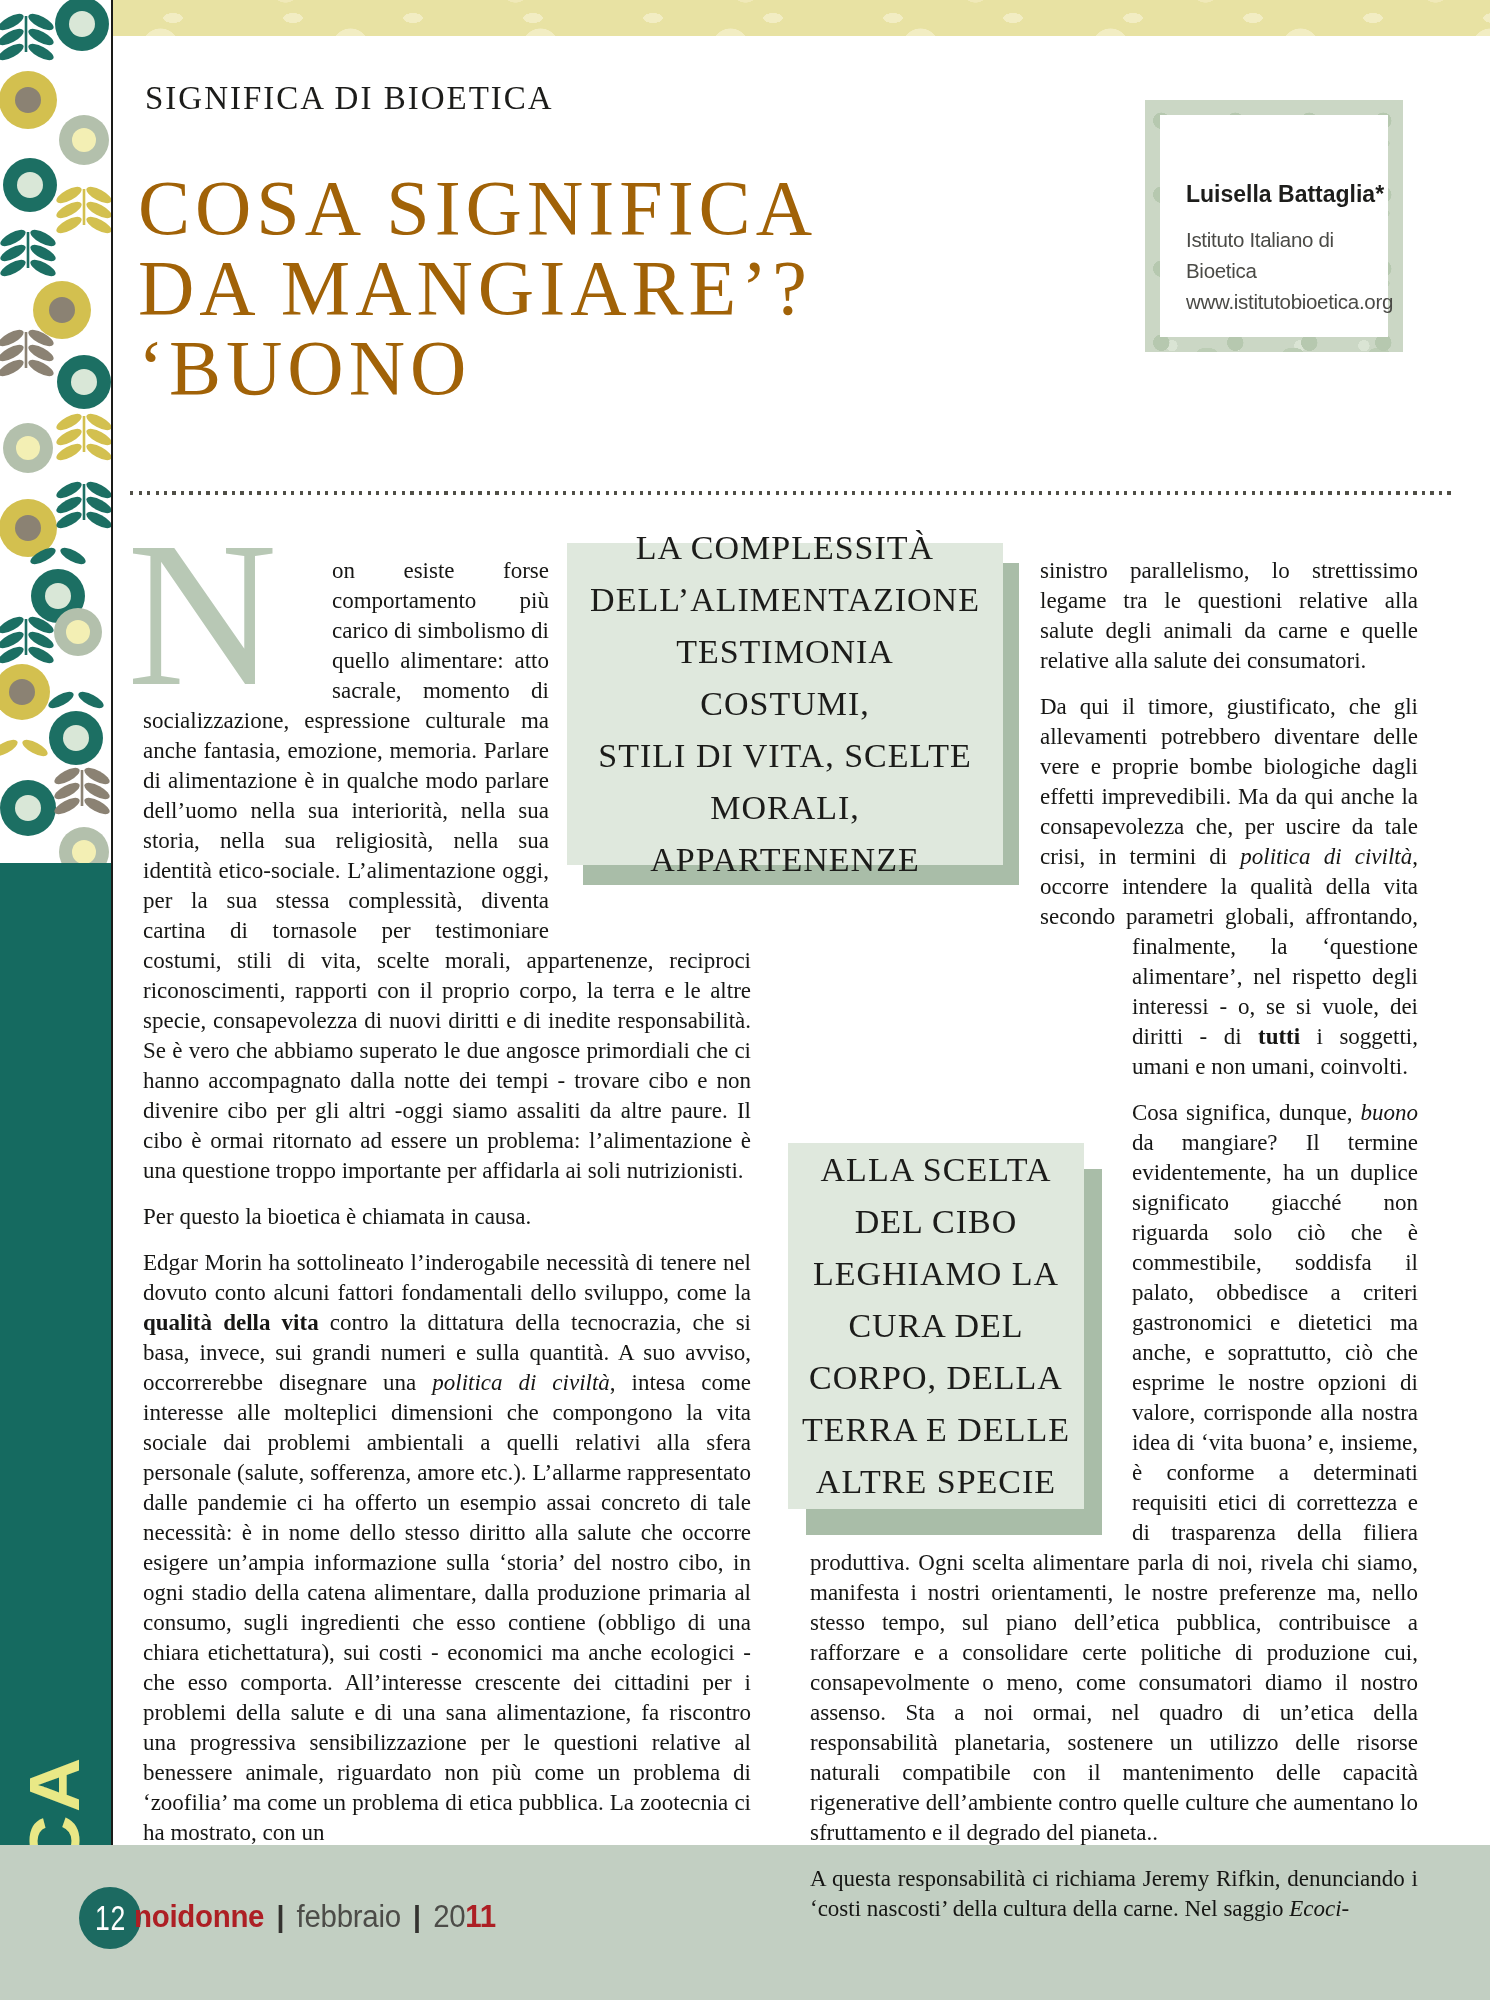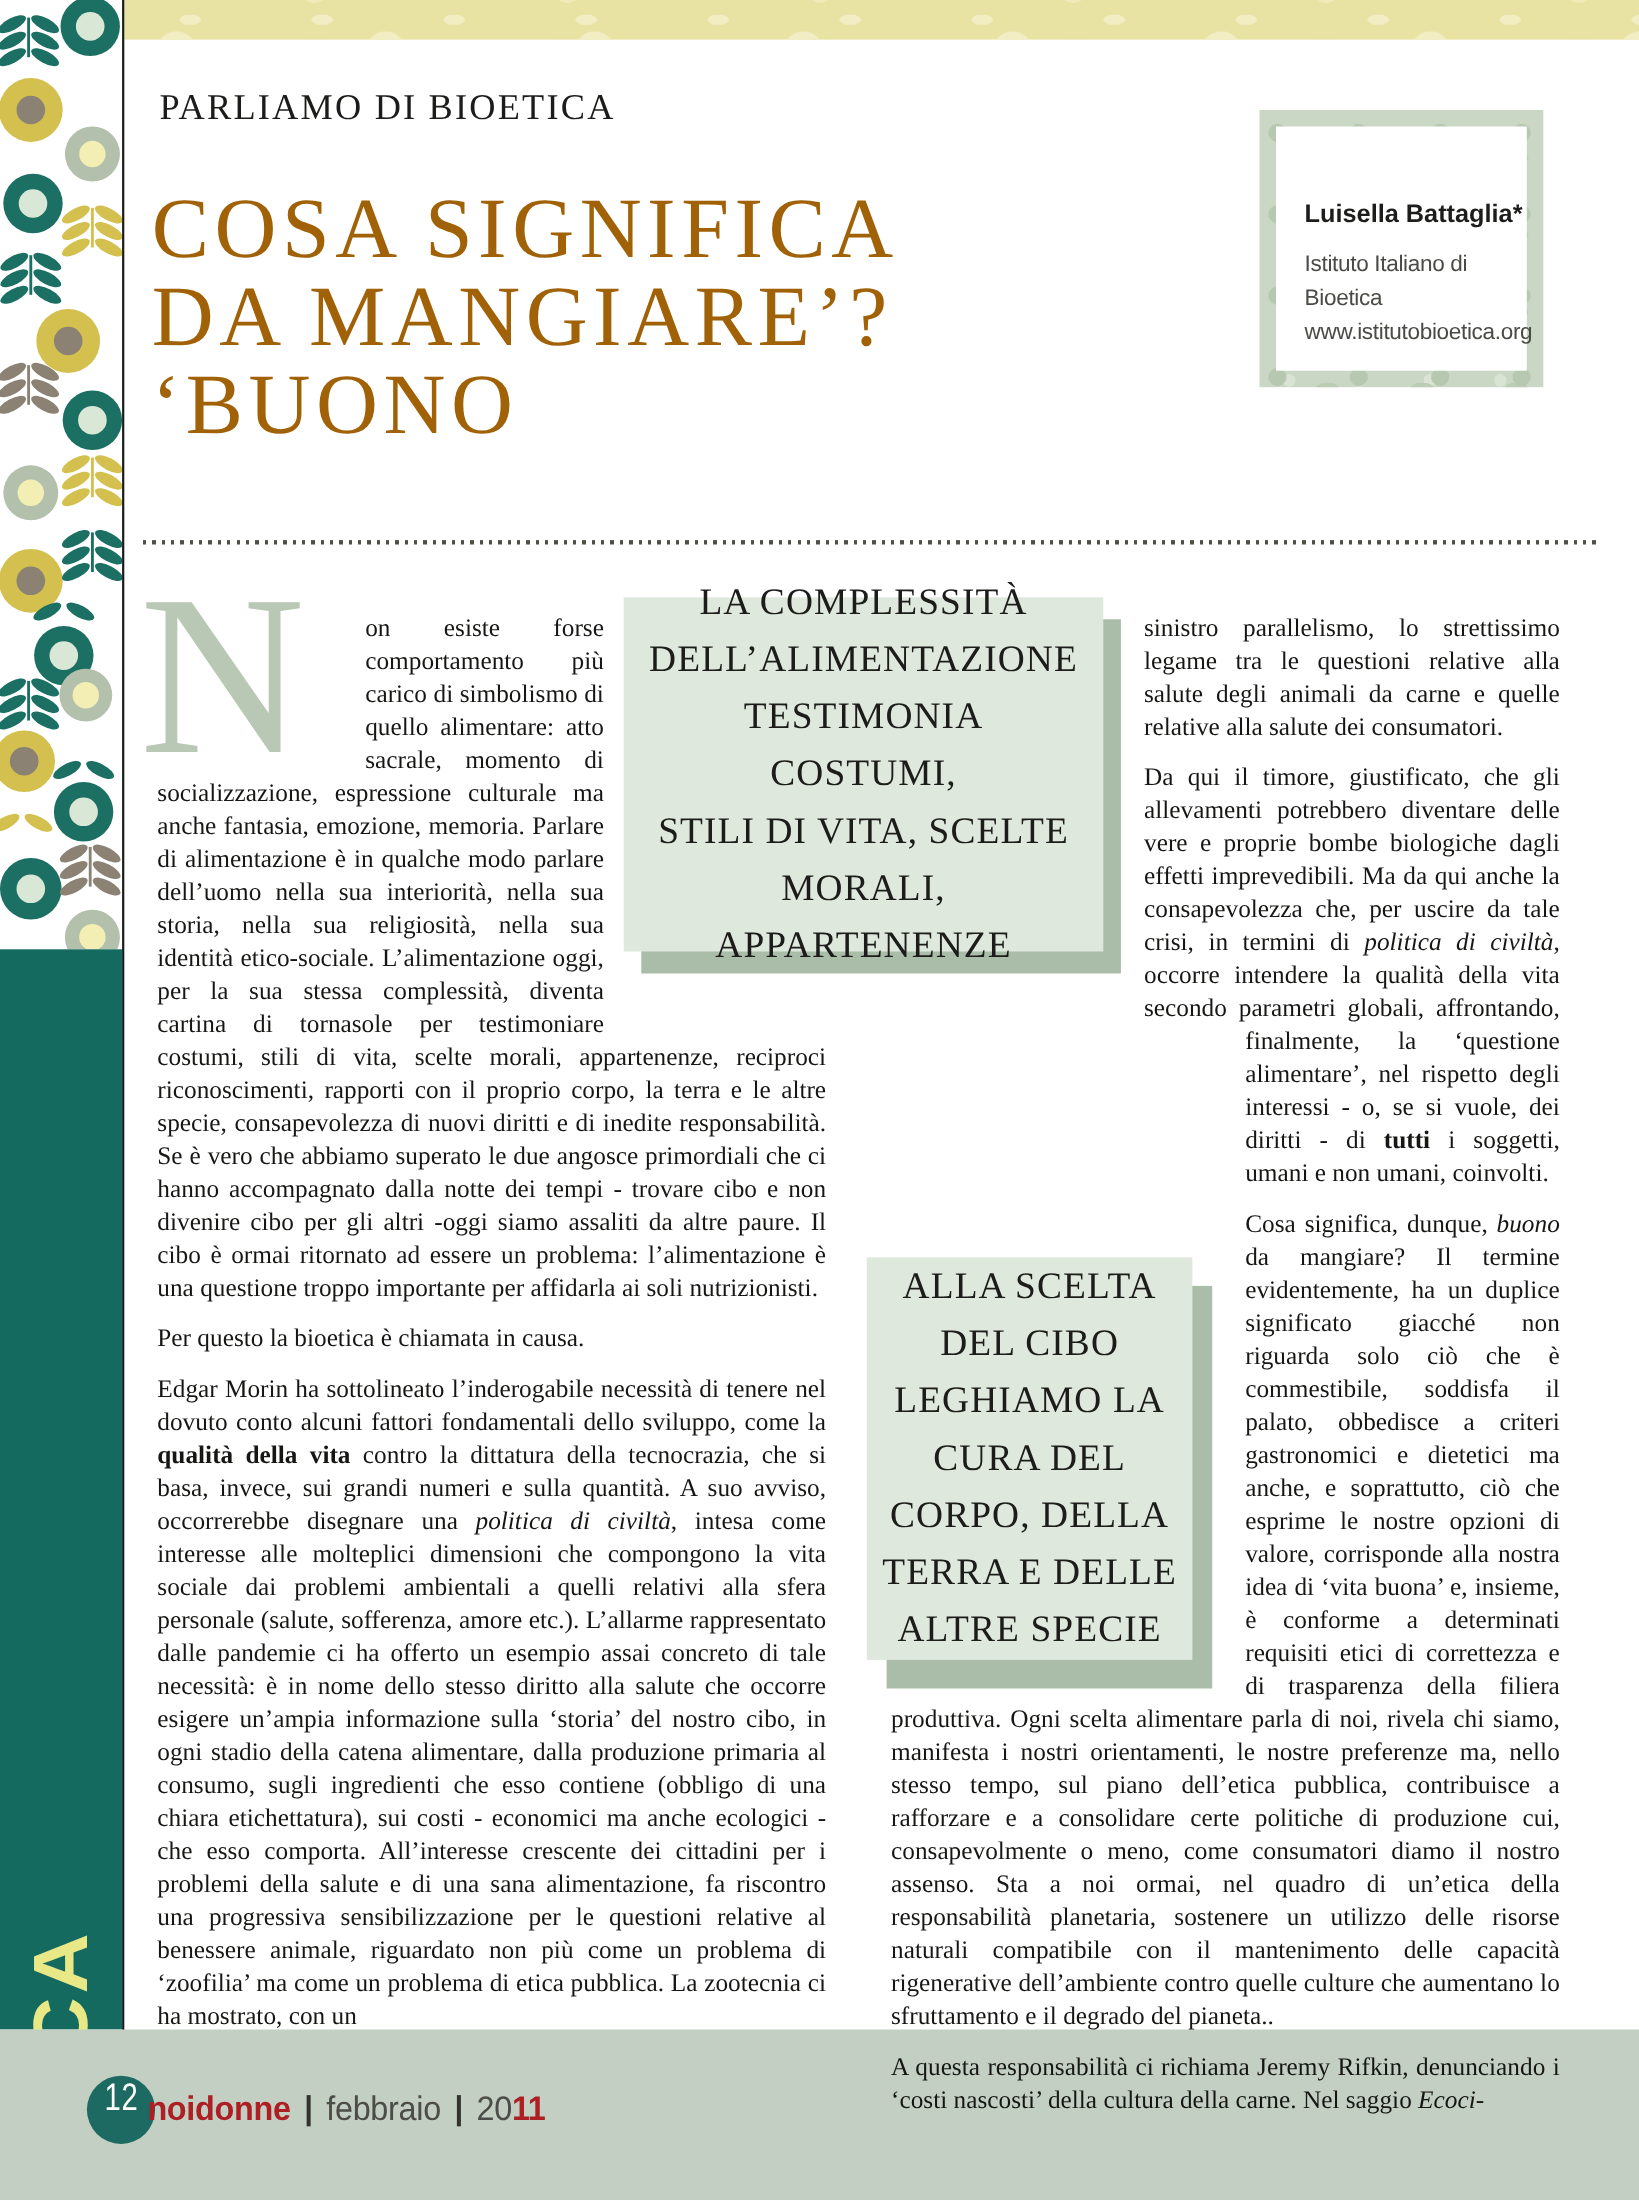--- a/index.html
+++ b/index.html
@@ -97,21 +97,21 @@
                  box-shadow:16px 20px 0 #a9bda8; padding-top:0; box-sizing:border-box;
                  display:flex; align-items:center; justify-content:center; padding:10px 24px; }
   .pullquote-2 { left:788px; top:1143px; width:296px; height:366px;
                  box-shadow:18px 26px 0 #a9bda8; box-sizing:border-box;
                  display:flex; align-items:center; justify-content:center; padding:10px 4px; }
 
   
   .footer-band { position:absolute; left:0; top:1845px; width:1490px; height:155px; background:#c2cfc2; }
   .page-circle {
     position:absolute; left:79px; top:1887px; width:62px; height:62px; border-radius:50%;
-    background:#1c6a61; color:#fff; display:flex; justify-content:center;
+    background:#1c6a61; color:#fff; display:flex; align-items:center; justify-content:center;
     font-family:"Liberation Sans", sans-serif; font-size:35px; z-index:3;
   }
   .page-circle span { transform:scaleX(0.76); letter-spacing:1px; }
   .footer-line {
     position:absolute; left:134px; top:1899px; display:flex; align-items:center;
     font-family:"Liberation Sans", sans-serif; font-size:31px; letter-spacing:-0.3px;
     transform:scaleX(0.95); transform-origin:left center; z-index:3;
   }
   .fl-mag  { font-weight:bold; color:#ad1f24; }
   .fl-sep  { color:#33322f; font-weight:600; margin:0 13px; font-size:30px; }
@@ -182,21 +182,21 @@
         <circle cx="84" cy="852" r="12" fill="#f3efb4"></circle>
     </svg>
   </div>
 
   <div class="rule-vert"></div>
 
   <div class="bioetica-bar">
     <div class="bioetica-label">BIOETICA</div>
   </div>
 
-  <div class="kicker">PARLIAMO DI BIOETICA</div>
+  <div class="kicker">SIGNIFICA DI BIOETICA</div>
   <div class="title">
     <div>COSA SIGNIFICA</div>
     <div>DA MANGIARE’?</div>
     <div>‘BUONO</div>
   </div>
 
   <div class="author-box">
     <div class="author-box-inner">
       <div class="author-name">Luisella Battaglia*</div>
       <div class="author-line">Istituto Italiano di Bioetica</div>

